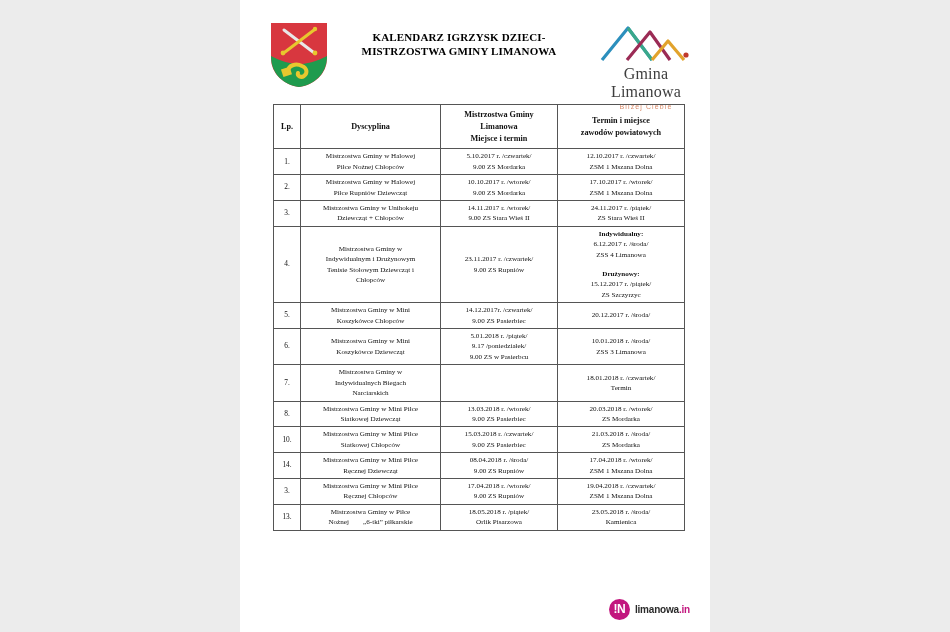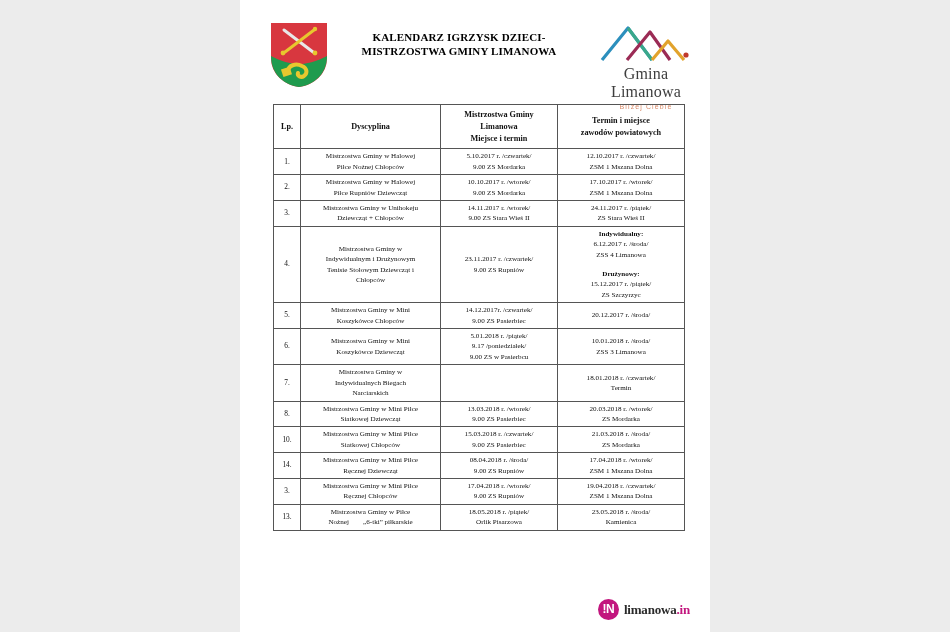--- a/index.html
+++ b/index.html
@@ -136,23 +136,23 @@
     background: #c2167e;
     color: #ffffff;
     font-family: "Liberation Sans", sans-serif;
     font-weight: bold;
     font-size: 12px;
     line-height: 21px;
     text-align: center;
     letter-spacing: -0.5px;
   }
   .in-text {
-    font-family: Liberation Serif, serif;
+    font-family: Liberation Sans, sans-serif;
     font-weight: bold;
-    font-size: 13px;
+    font-size: 10px;
     color: #2a2a2a;
     letter-spacing: -0.2px;
   }
   .in-text .dom { color: #c2167e; font-weight: bold; }
 </style>
 </head>
 <body>
 
 <div class="viewport">
   <div class="page">

